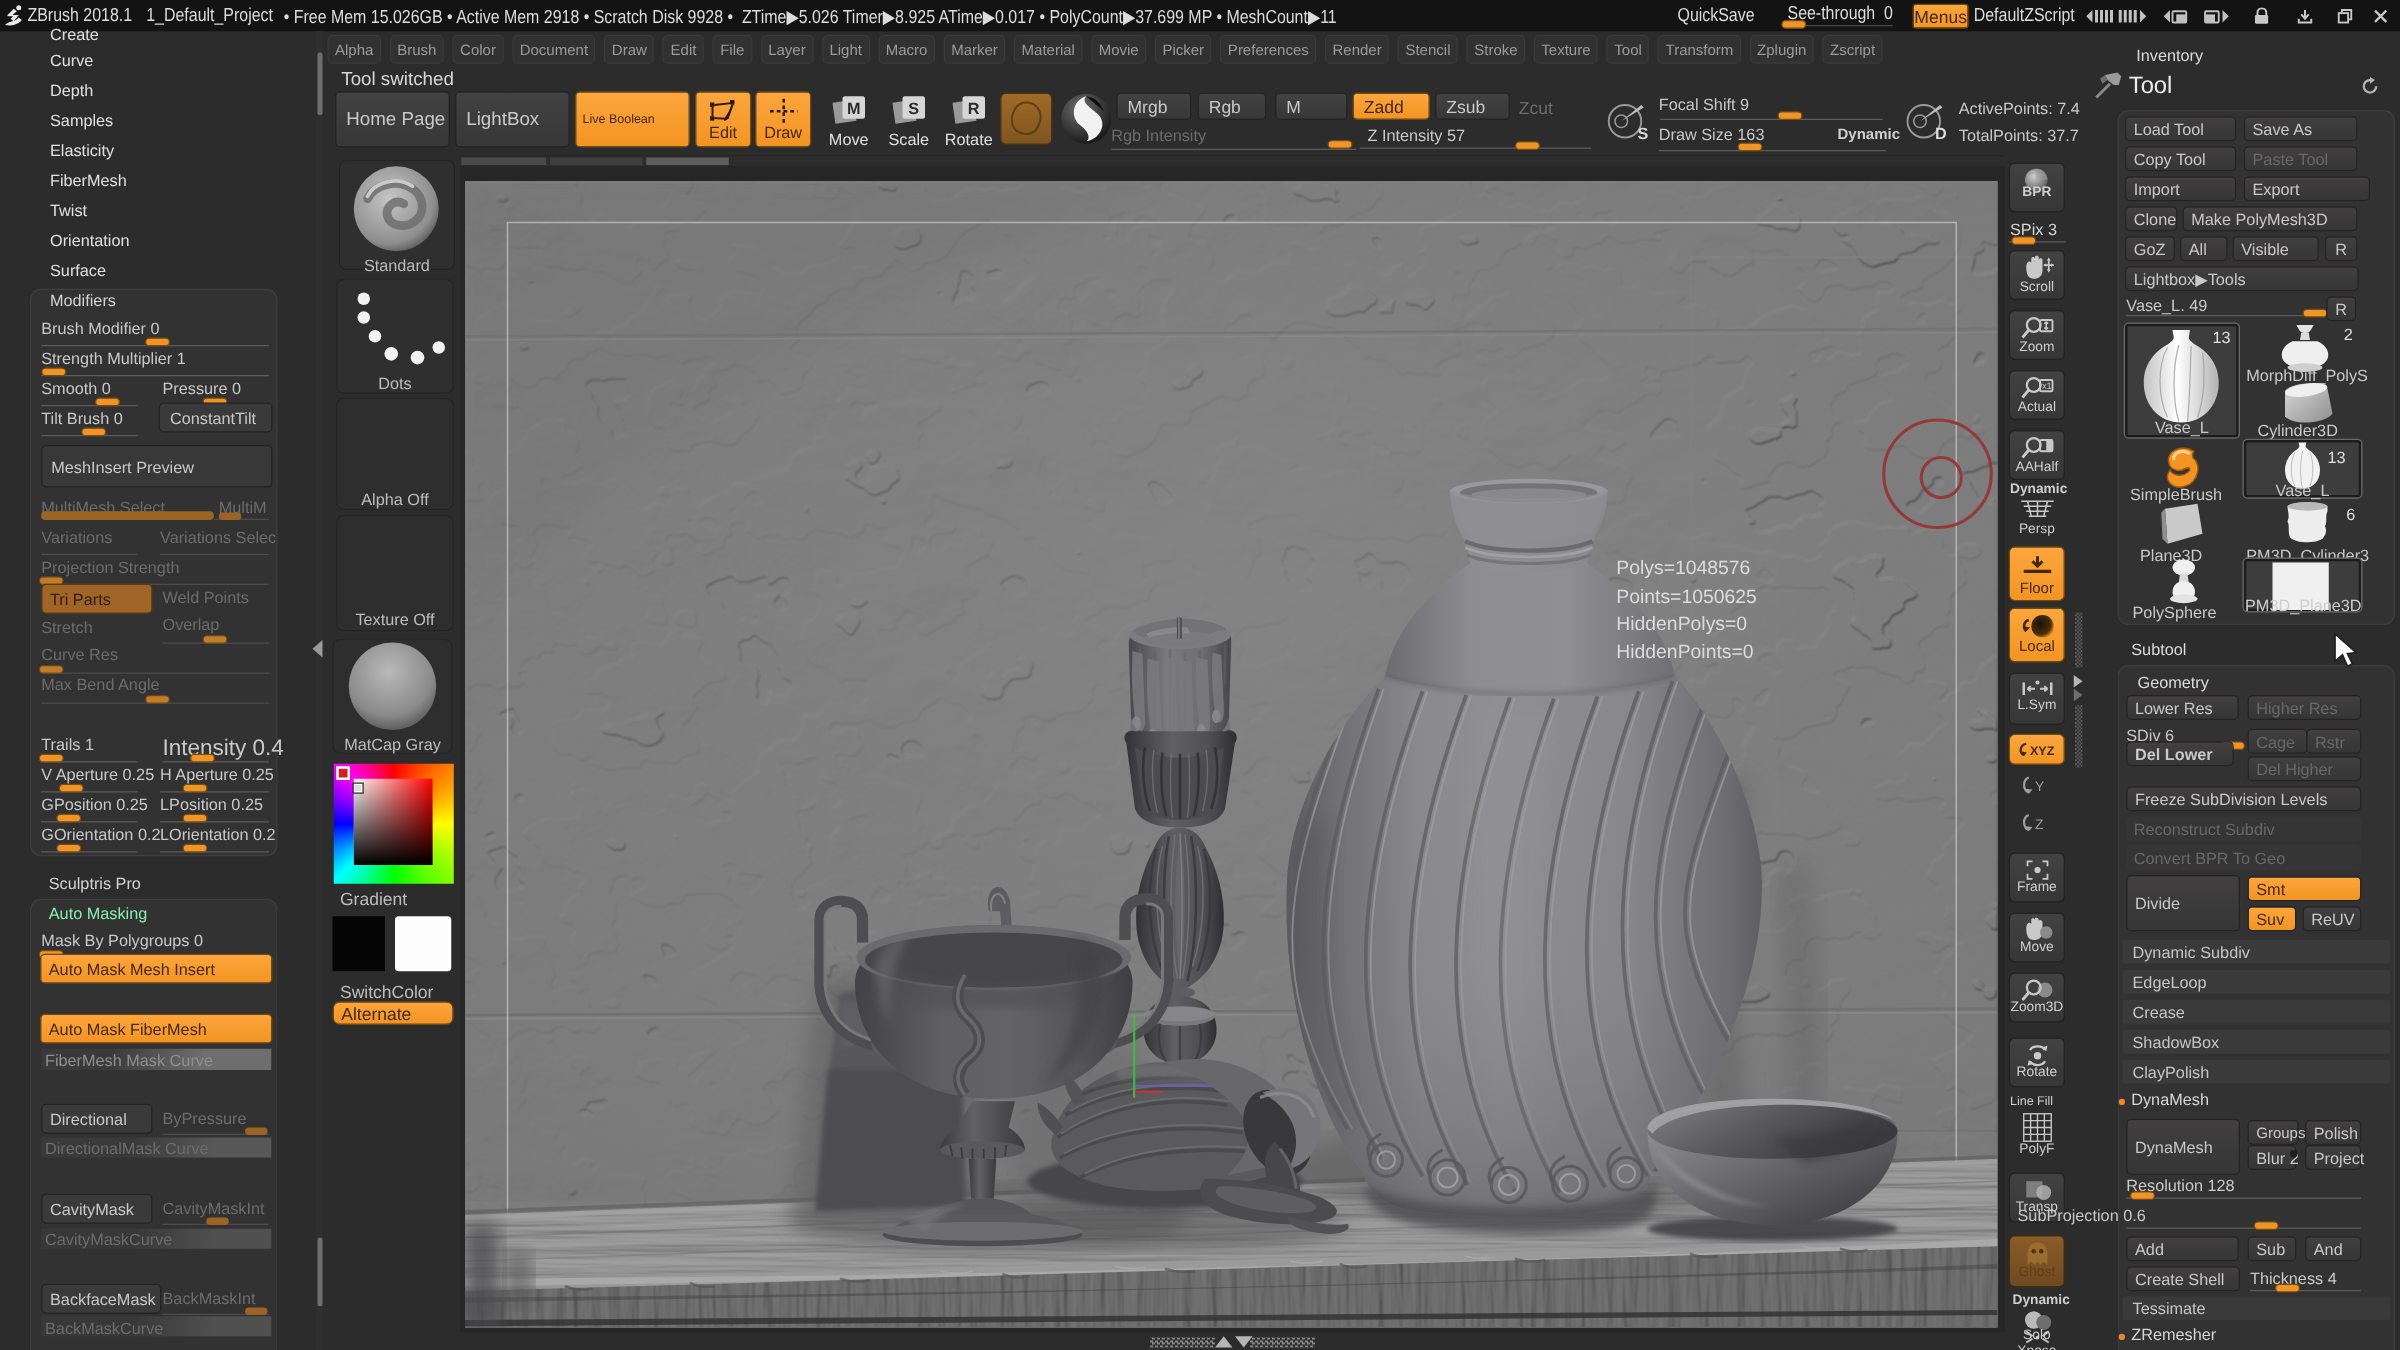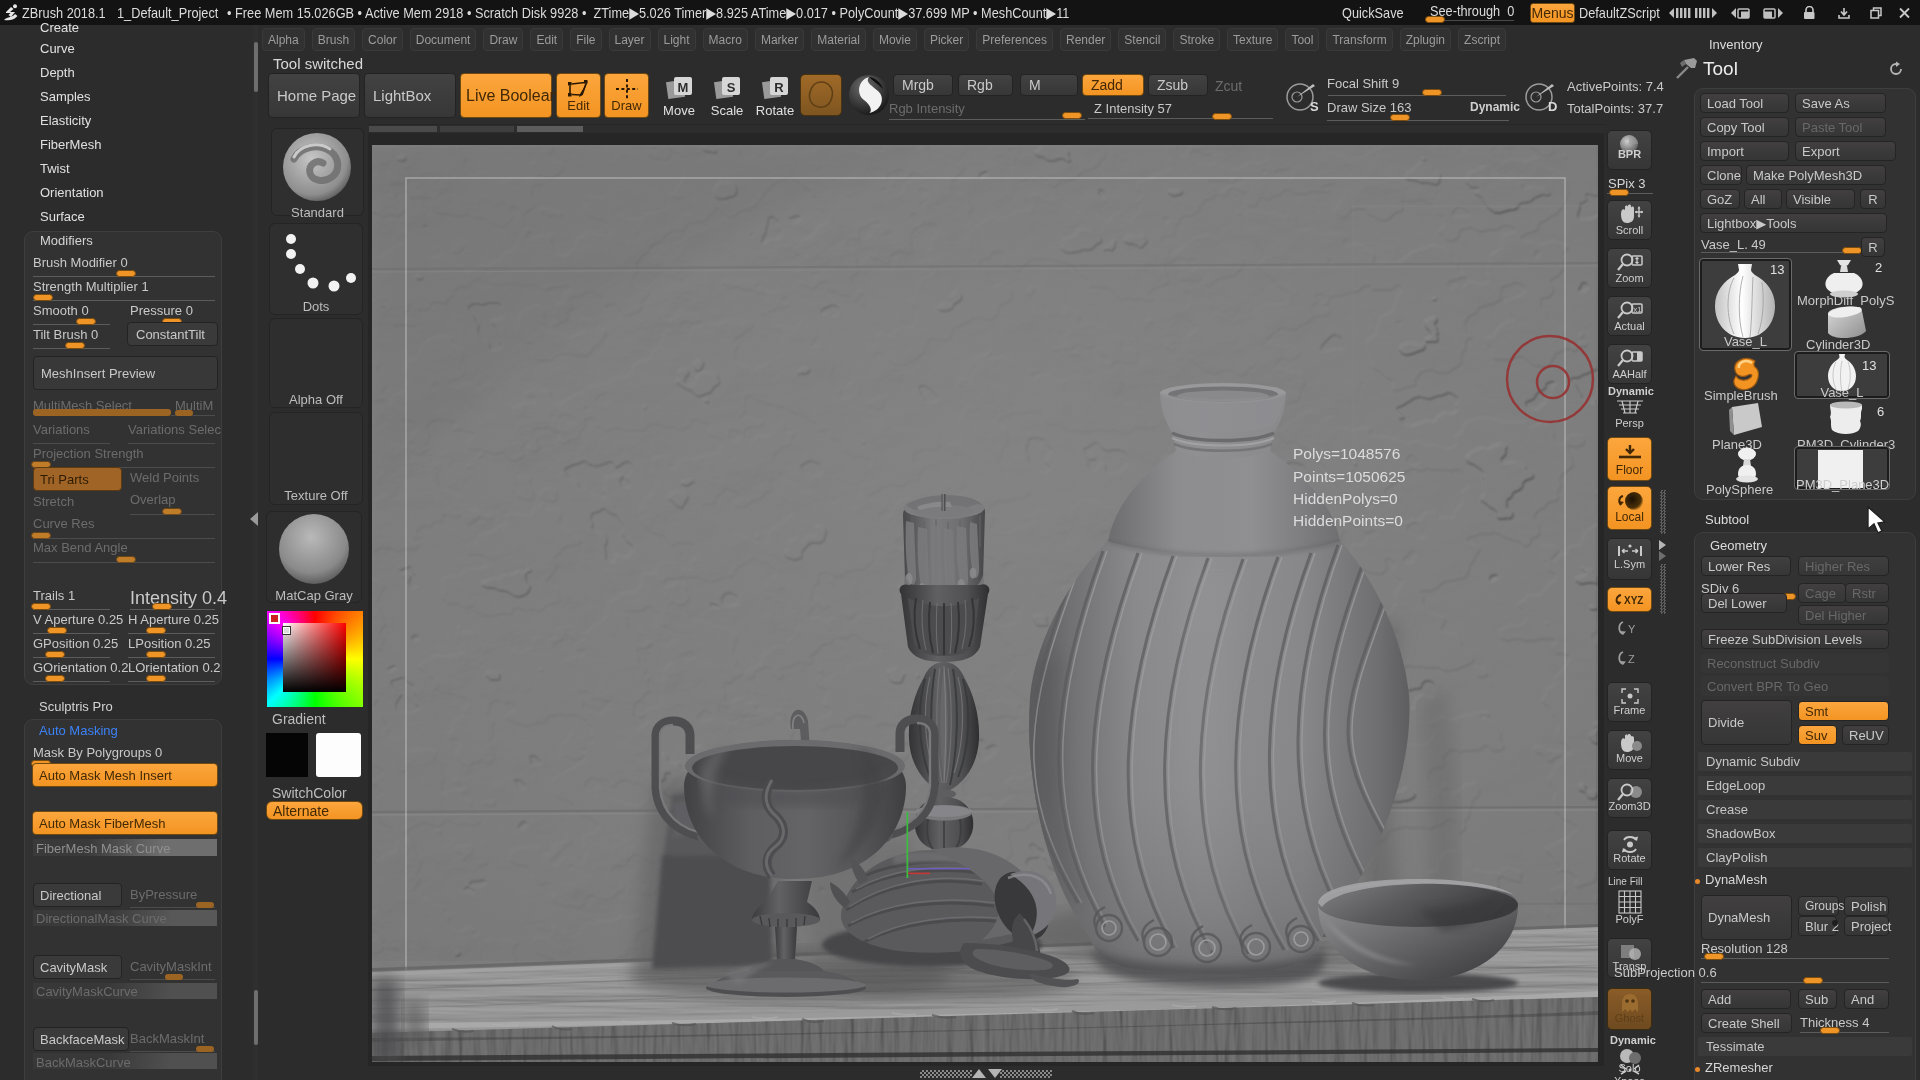--- a/index.html
+++ b/index.html
@@ -88,21 +88,21 @@
 <div class="mi">Texture</div>
 <div class="mi">Tool</div>
 <div class="mi">Transform</div>
 <div class="mi">Zplugin</div>
 <div class="mi">Zscript</div>
 </div>
 
 <div class="lbl" style="left:273px;top:55px;font-size:15px;color:#d8d8d8;">Tool switched</div>
 <div class="b" style="left:268px;top:73px;width:92px;height:45px;font-size:15px;">Home Page</div>
 <div class="b" style="left:364px;top:73px;width:92px;height:45px;font-size:15px;">LightBox</div>
-<div class="b or" style="left:460px;top:73px;width:92px;height:45px;font-size:16px;padding-left:5px;">Live Boolean</div>
+<div class="b or" style="left:460px;top:73px;width:92px;height:45px;font-size:10px;padding-left:5px;">Live Boolean</div>
 <div class="b or ctr" style="left:556px;top:73px;width:45px;height:45px;flex-direction:column;font-size:13px;">
 <svg width="26" height="22" viewBox="0 0 26 22">
       <rect x="2" y="4" width="3.5" height="3.5" fill="#2a1802"></rect>
       <rect x="18" y="2" width="3.5" height="3.5" fill="#2a1802"></rect>
       <rect x="2" y="15" width="3.5" height="3.5" fill="#2a1802"></rect>
       <path d="M5.5 6 L19 4.5 M4 7.5 L4 15 M5.5 16.5 L15 17 M20 5.5 L16 17" stroke="#2a1802" stroke-width="1.6" fill="none"></path>
       <path d="M22 3 L14 16 L13 19 L16 17.5 Z" fill="#2a1802"></path>
     </svg>
 <span style="margin-top:-2px;">Edit</span>
   </div>
@@ -787,21 +787,21 @@
 <div class="pill" style="left:146px;top:651px;"></div>
 <div class="lbl" style="left:33px;top:660px;font-size:13px;">GOrientation 0.2</div>
 <div class="lbl" style="left:128px;top:660px;font-size:13px;">LOrientation 0.2</div>
 <div class="trk" style="left:33px;top:681px;width:77px;"></div>
 <div class="pill" style="left:45px;top:675px;"></div>
 <div class="trk" style="left:128px;top:681px;width:87px;"></div>
 <div class="pill" style="left:146px;top:675px;"></div>
 
 <div class="lbl" style="left:39px;top:699px;font-size:13px;color:#d4d4d4;">Sculptris Pro</div>
 <div class="grp" style="left:24px;top:719px;width:198px;height:361px;border-bottom:none;border-radius:9px 9px 0 0;"></div>
-<div class="lbl" style="left:39px;top:723px;font-size:13px;color:#3b82f6;">Auto Masking</div>
+<div class="lbl" style="left:39px;top:723px;font-size:13px;color:#86efac;">Auto Masking</div>
 <div class="lbl" style="left:33px;top:745px;font-size:13px;">Mask By Polygroups 0</div>
 <div class="trk" style="left:33px;top:766px;width:182px;"></div>
 <div class="pill" style="left:31px;top:760px;"></div>
 <div class="b or" style="left:32px;top:763px;width:186px;height:24px;font-size:13px;justify-content:flex-start;padding-left:6px;">Auto Mask Mesh Insert</div>
 <div class="b or" style="left:32px;top:811px;width:186px;height:24px;font-size:13px;justify-content:flex-start;padding-left:6px;">Auto Mask FiberMesh</div>
 <div class="a" style="left:33px;top:839px;width:184px;height:17px;background:linear-gradient(100deg,#3a3a3a 30%,#6e6e6e 70%);"></div>
 <div class="dlbl" style="left:36px;top:841px;font-size:13px;color:#8f8f8f;">FiberMesh Mask Curve</div>
 <div class="b" style="left:33px;top:883px;width:89px;height:24px;font-size:13px;background:#3a3a3a;justify-content:flex-start;padding-left:6px;">Directional</div>
 <div class="dlbl" style="left:130px;top:887px;font-size:13px;">ByPressure</div>
 <div class="trk" style="left:130px;top:907px;width:85px;background:#4c4c4c;"></div>
@@ -1370,21 +1370,21 @@
 
 <div class="grp" style="left:1694px;top:532px;width:222px;height:548px;border-bottom:none;border-radius:9px 9px 0 0;"></div>
 <div class="lbl" style="left:1710px;top:538px;font-size:13px;color:#dcdcdc;">Geometry</div>
 <div class="rb" style="left:1701px;top:556px;width:90px;">Lower Res</div>
 <div class="rb d" style="left:1798px;top:556px;width:91px;">Higher Res</div>
 <div class="lbl" style="left:1701px;top:581px;font-size:13px;">SDiv 6</div>
 <div class="trk" style="left:1701px;top:598px;width:90px;"></div>
 <div class="pill" style="left:1776px;top:593px;"></div>
 <div class="rb d" style="left:1798px;top:583px;width:48px;">Cage</div>
 <div class="rb d" style="left:1845px;top:583px;width:44px;">Rstr</div>
-<div class="rb" style="left:1701px;top:593px;width:86px;">Del Lower</div>
+<div class="rb" style="left:1701px;top:593px;width:86px;font-weight:bold;">Del Lower</div>
 <div class="rb d" style="left:1798px;top:605px;width:91px;">Del Higher</div>
 <div class="rb" style="left:1701px;top:629px;width:188px;">Freeze SubDivision Levels</div>
 <div class="rb d" style="left:1701px;top:653px;width:188px;border:none;background:#353535;">Reconstruct Subdiv</div>
 <div class="rb d" style="left:1701px;top:676px;width:188px;border:none;background:#353535;">Convert BPR To Geo</div>
 <div class="rb" style="left:1701px;top:700px;width:91px;height:45px;">Divide</div>
 <div class="rb or" style="left:1798px;top:701px;width:91px;">Smt</div>
 <div class="rb or" style="left:1798px;top:725px;width:39px;">Suv</div>
 <div class="rb" style="left:1842px;top:725px;width:47px;">ReUV</div>
 <div class="rw" style="top:752px;">Dynamic Subdiv</div>
 <div class="rw" style="top:776px;">EdgeLoop</div>

